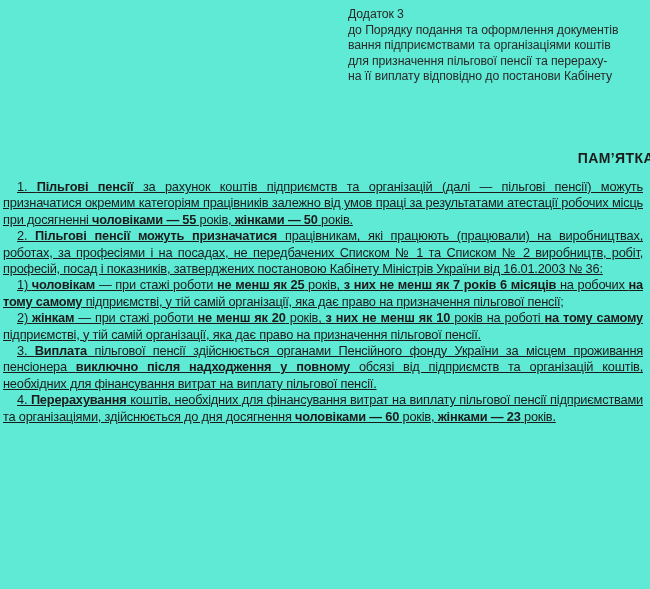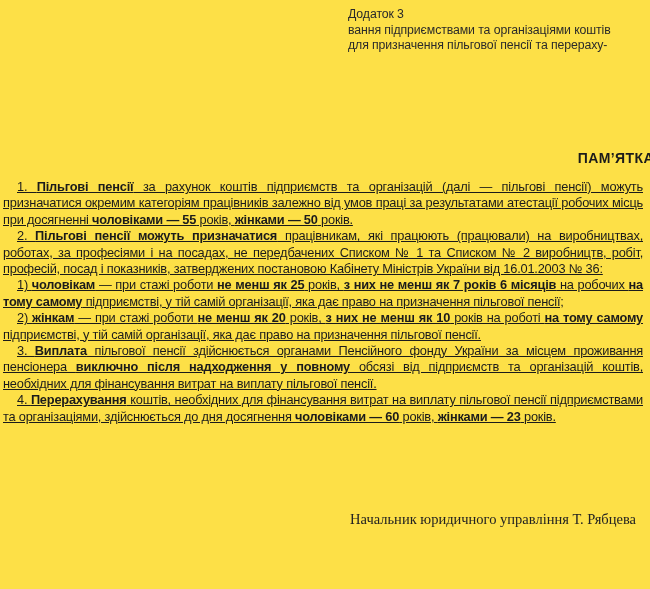--- a/index.html
+++ b/index.html
@@ -4,21 +4,21 @@
 <style>
   html, body {
     margin: 0;
     padding: 0;
     background: #ffffff;
   }
   .page {
     position: relative;
     width: 650px;
     height: 589px;
-    background: #fde047;
+    background: #5eead4;
     color: #1b1b1b;
     font-family: "Liberation Sans", sans-serif;
     overflow: hidden;
   }
   .header-note {
     position: absolute;
     left: 348px;
     top: 7px;
     width: 300px;
     font-size: 12.3px;
@@ -70,30 +70,31 @@
     white-space: nowrap;
   }
 </style>
 </head>
 <body>
 
 <div class="page">
 
   <div class="header-note">
       <div class="note-line">Додаток 3</div>
+      <div class="note-line">до Порядку подання та оформлення документів</div>
       <div class="note-line">вання підприємствами та організаціями коштів</div>
       <div class="note-line">для призначення пільгової пенсії та перераху-</div>
+      <div class="note-line">на її виплату відповідно до постанови Кабінету</div>
     </div>
 
   <h1 class="title">ПАМ’ЯТКА</h1>
 
   <div class="body-text">
     <p><span>1. </span><span class="b">Пільгові пенсії</span><span> за рахунок коштів підприємств та організацій (далі — пільгові пенсії) можуть призначатися окремим категоріям працівників залежно від умов праці за результатами атестації робочих місць при досягненні </span><span class="b">чоловіками — 55</span><span> років, </span><span class="b">жінками — 50</span><span> років.</span></p>
     <p><span>2. </span><span class="b">Пільгові пенсії можуть призначатися</span><span> працівникам, які працюють (працювали) на виробництвах, роботах, за професіями і на посадах, не передбачених Списком № 1 та Списком № 2 виробництв, робіт, професій, посад і показників, затверджених постановою Кабінету Міністрів України від 16.01.2003 № 36:</span></p>
     <p><span>1) </span><span class="b">чоловікам</span><span> — при стажі роботи </span><span class="b">не менш як 25</span><span> років, </span><span class="b">з них не менш як 7 років 6 місяців</span><span> на робочих </span><span class="b">на тому самому</span><span> підприємстві, у тій самій організації, яка дає право на призначення пільгової пенсії;</span></p>
     <p><span>2) </span><span class="b">жінкам</span><span> — при стажі роботи </span><span class="b">не менш як 20</span><span> років, </span><span class="b">з них не менш як 10</span><span> років на роботі </span><span class="b">на тому самому</span><span> підприємстві, у тій самій організації, яка дає право на призначення пільгової пенсії.</span></p>
     <p><span>3. </span><span class="b">Виплата</span><span> пільгової пенсії здійснюється органами Пенсійного фонду України за місцем проживання пенсіонера </span><span class="b">виключно після надходження у повному</span><span> обсязі від підприємств та організацій коштів, необхідних для фінансування витрат на виплату пільгової пенсії.</span></p>
     <p><span>4. </span><span class="b">Перерахування</span><span> коштів, необхідних для фінансування витрат на виплату пільгової пенсії підприємствами та організаціями, здійснюється до дня досягнення </span><span class="b">чоловіками — 60</span><span> років, </span><span class="b">жінками — 23</span><span> років.</span></p>
   </div>
 
-  <div class="signature">Начальник юридичного управління Т. Рябцева</div>
 
 </div>
 
 </body></html>

